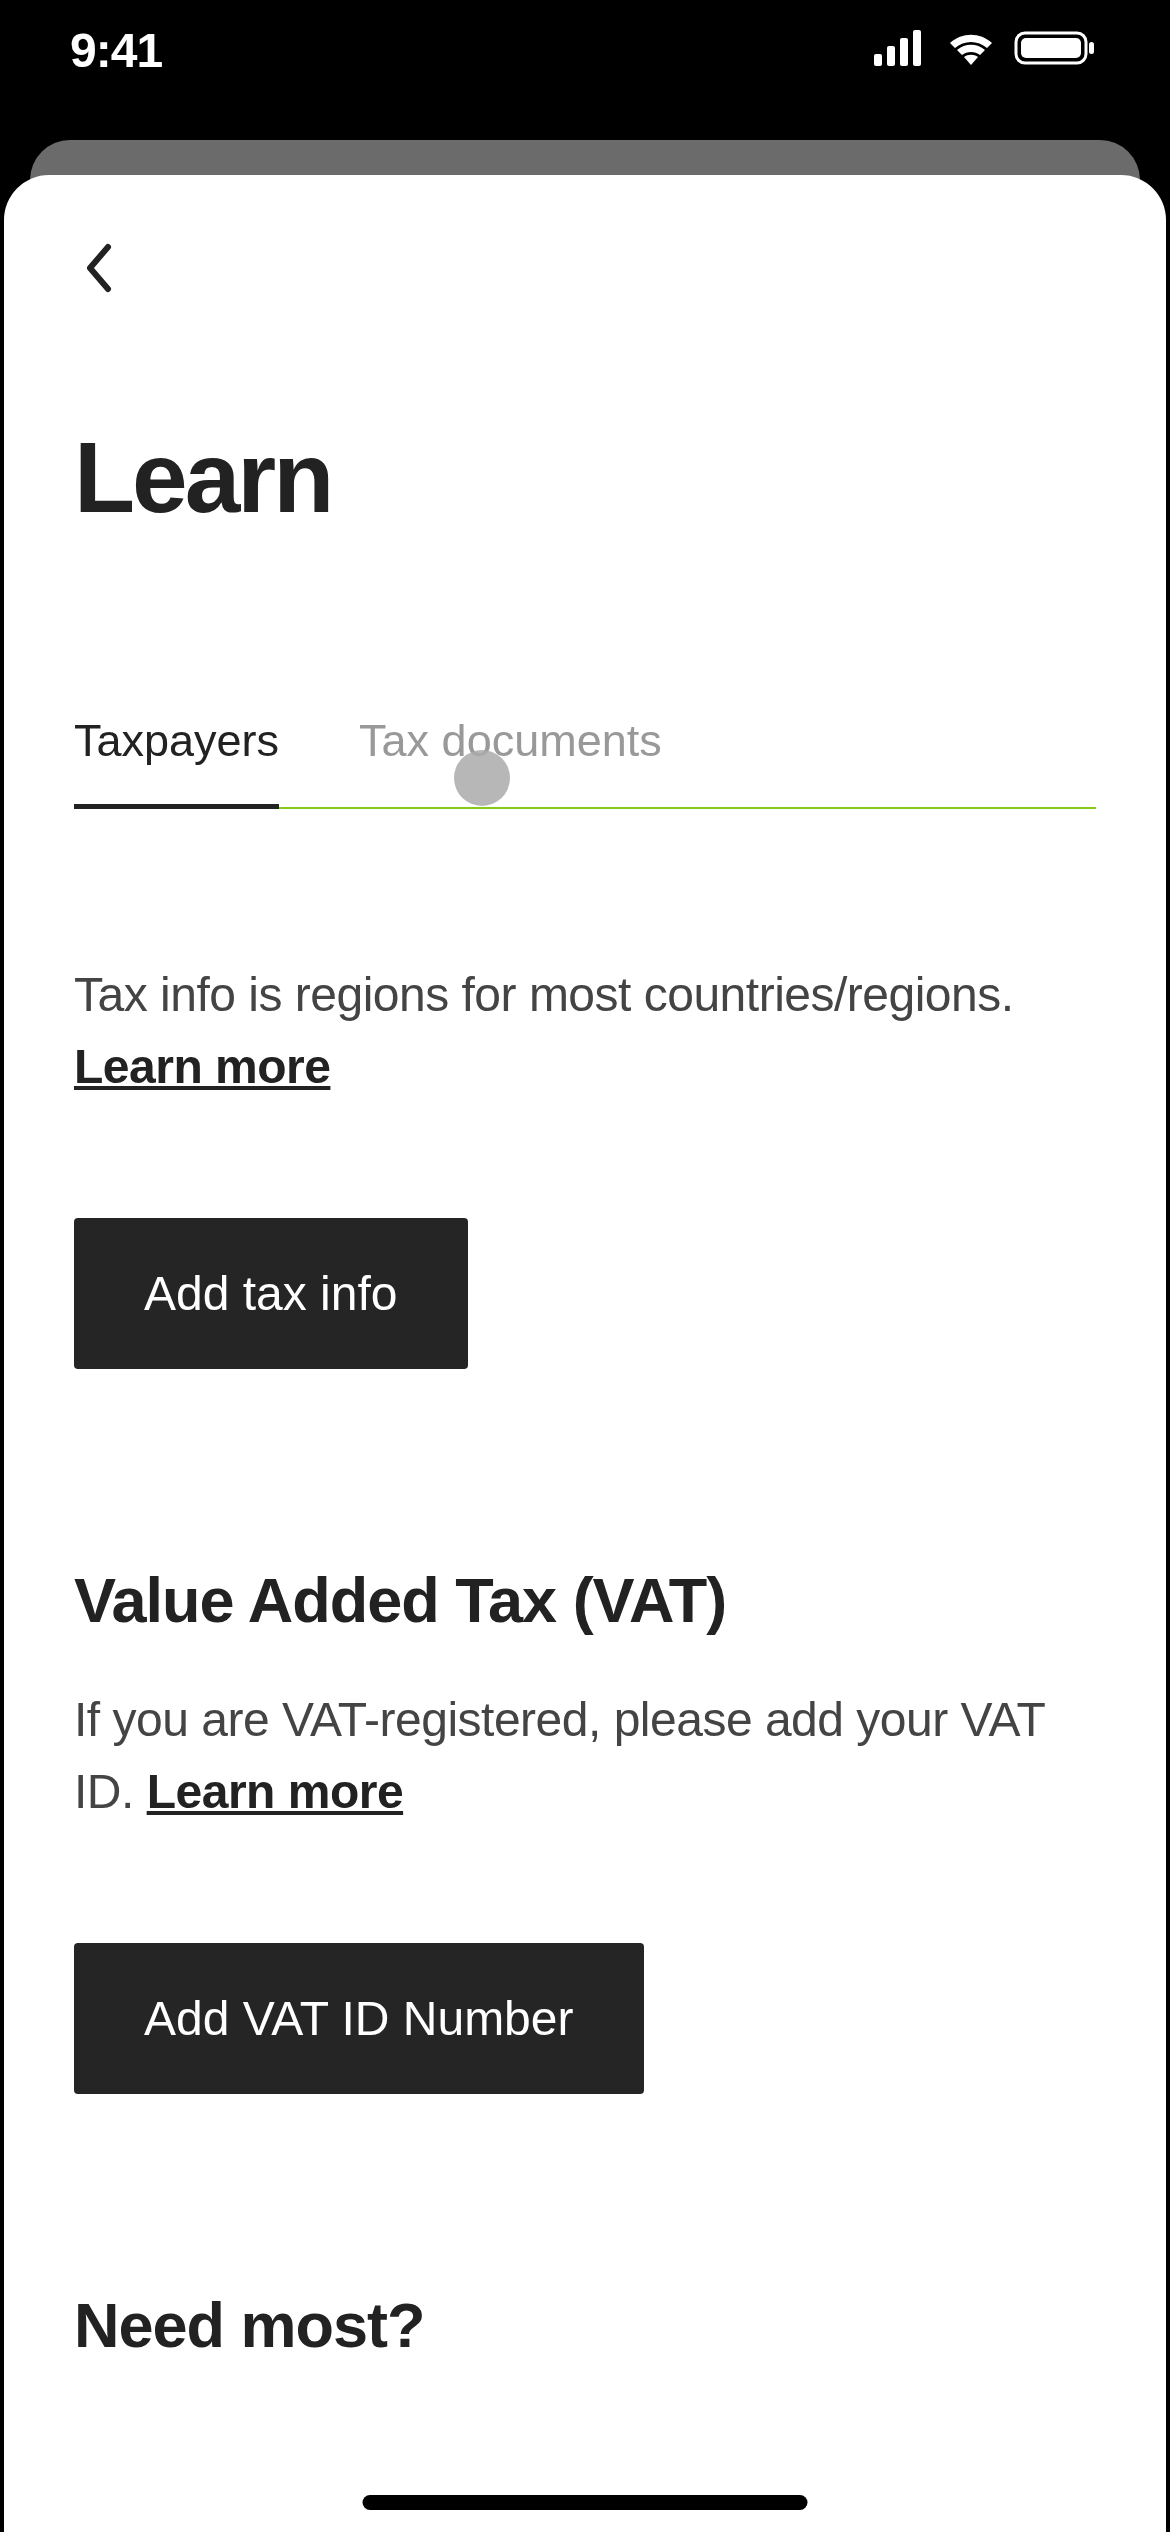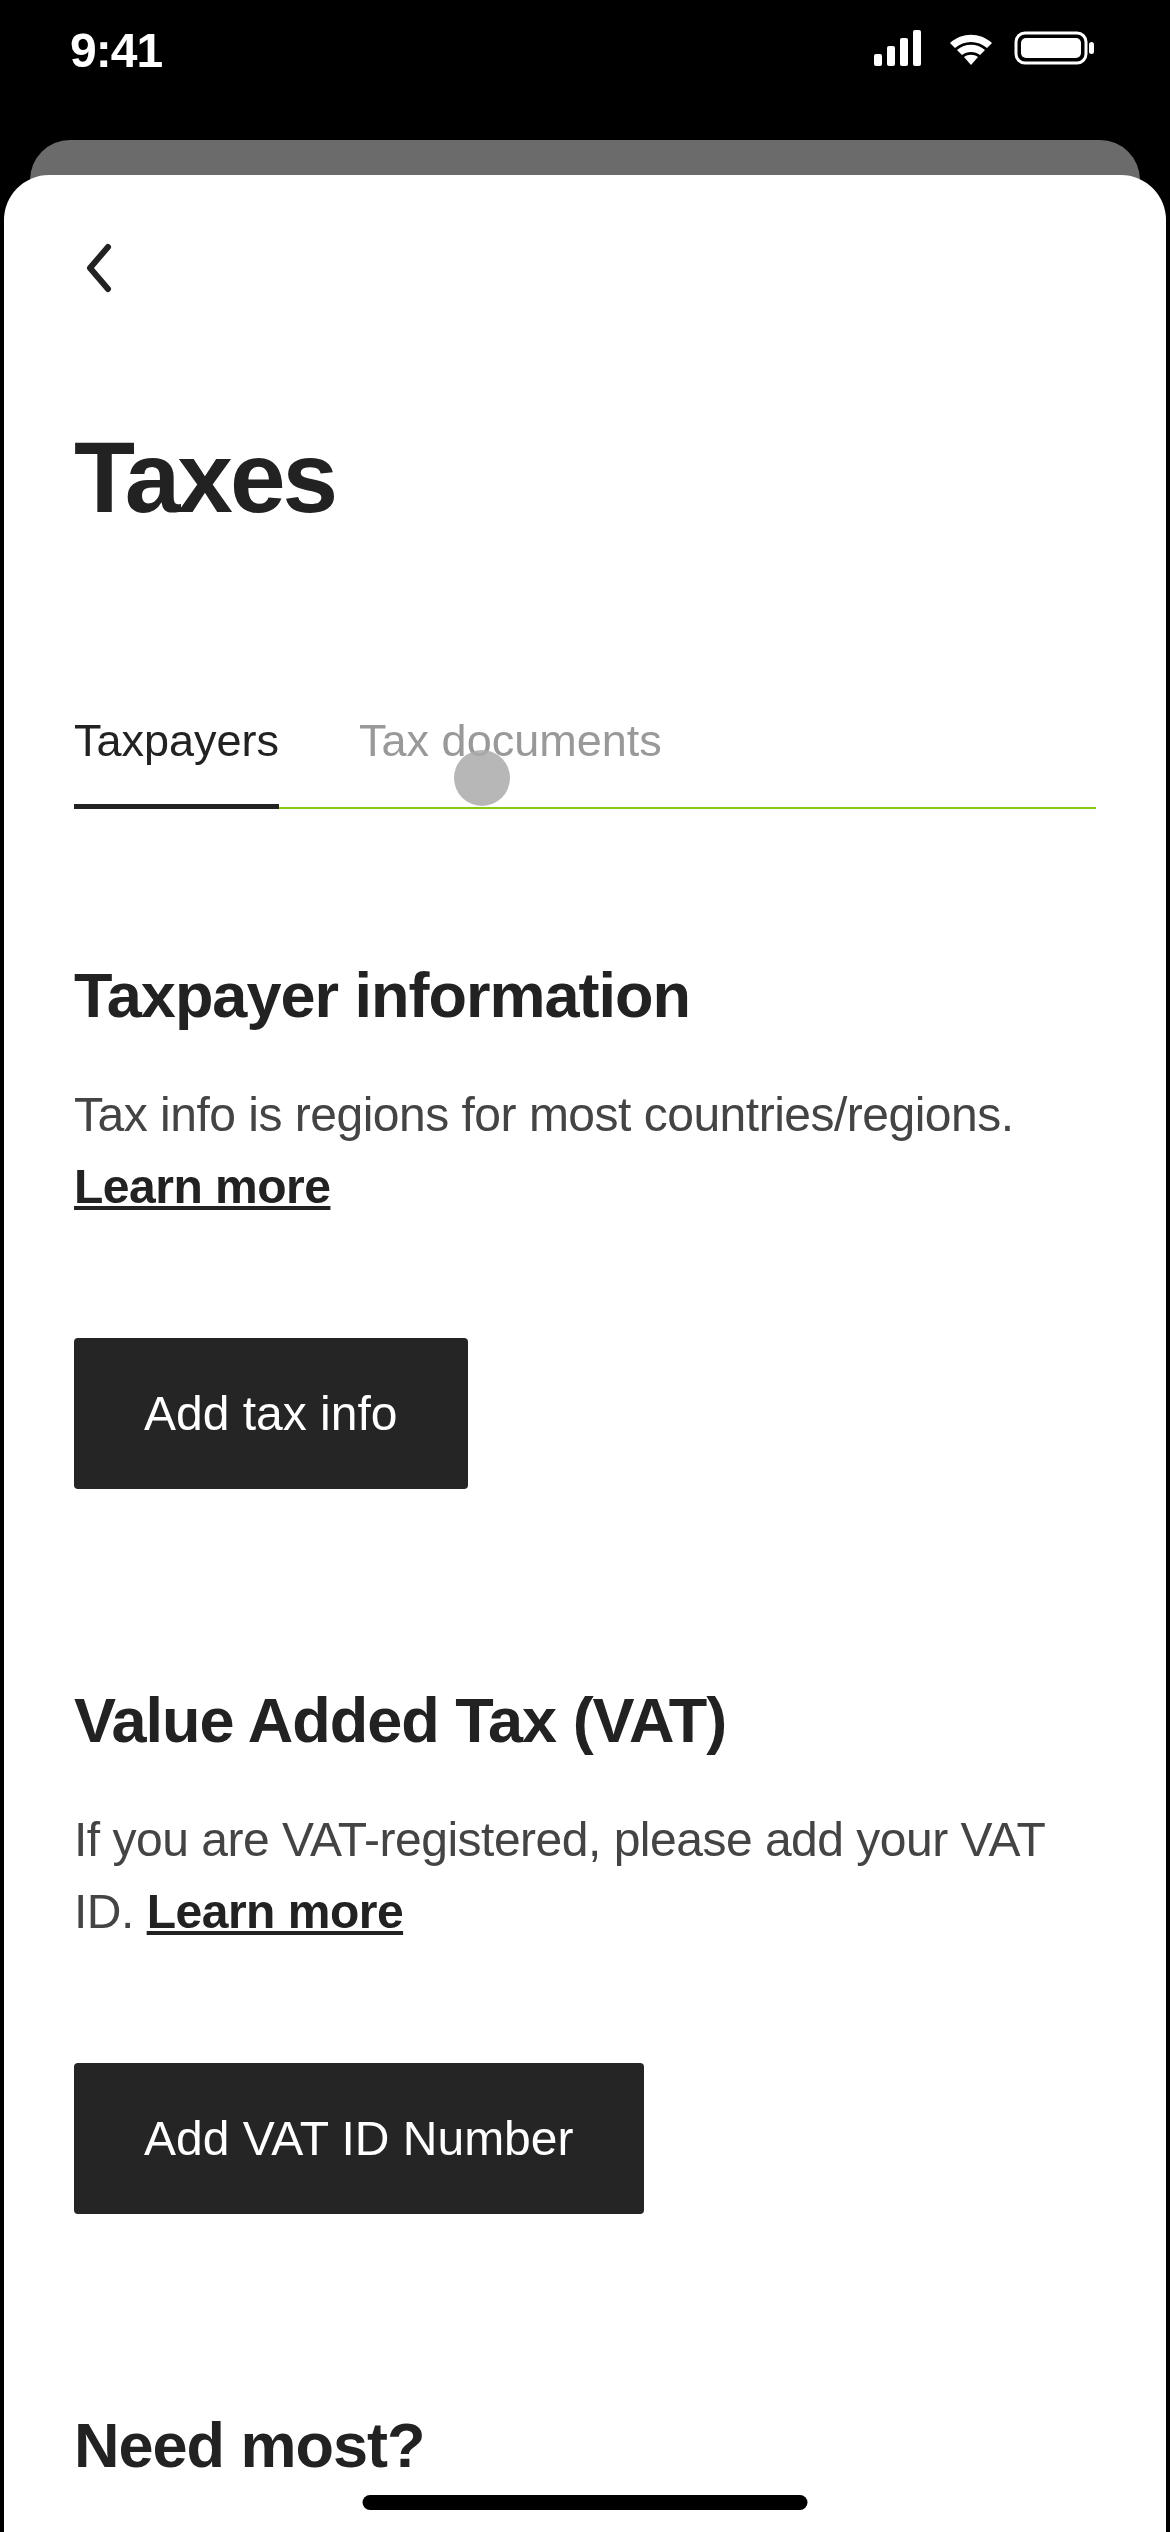--- a/index.html
+++ b/index.html
@@ -198,34 +198,33 @@
 <div class="sheet">
 
   <div class="back-button">
     <span>
       <svg width="30" height="50" viewBox="0 0 30 50">
         <path d="M24 4 L6 25 L24 46" stroke="#222" stroke-width="6" fill="none" stroke-linecap="round" stroke-linejoin="round"></path>
       </svg>
     </span>
   </div>
 
-  <h1 class="page-title">Taxes</h1>
+  <h1 class="page-title">Learn</h1>
 
   <div class="tabs">
     <div class="tab active">
       <span>Taxpayers</span>
     </div>
     <div class="tab">
       <span>Tax documents</span>
     </div>
     <div class="touch-indicator"></div>
   </div>
 
   <div class="section">
-    <h2 class="section-title">Taxpayer information</h2>
     <p class="section-text">
       <span>Tax info is regions for most countries/regions. </span><span class="learn-more">Learn more</span>
     </p>
     <button class="primary-button">Add tax info</button>
   </div>
 
   <div class="section">
     <h2 class="section-title">Value Added Tax (VAT)</h2>
     <p class="section-text">
       <span>If you are VAT-registered, please add your VAT ID. </span><span class="learn-more">Learn more</span>

